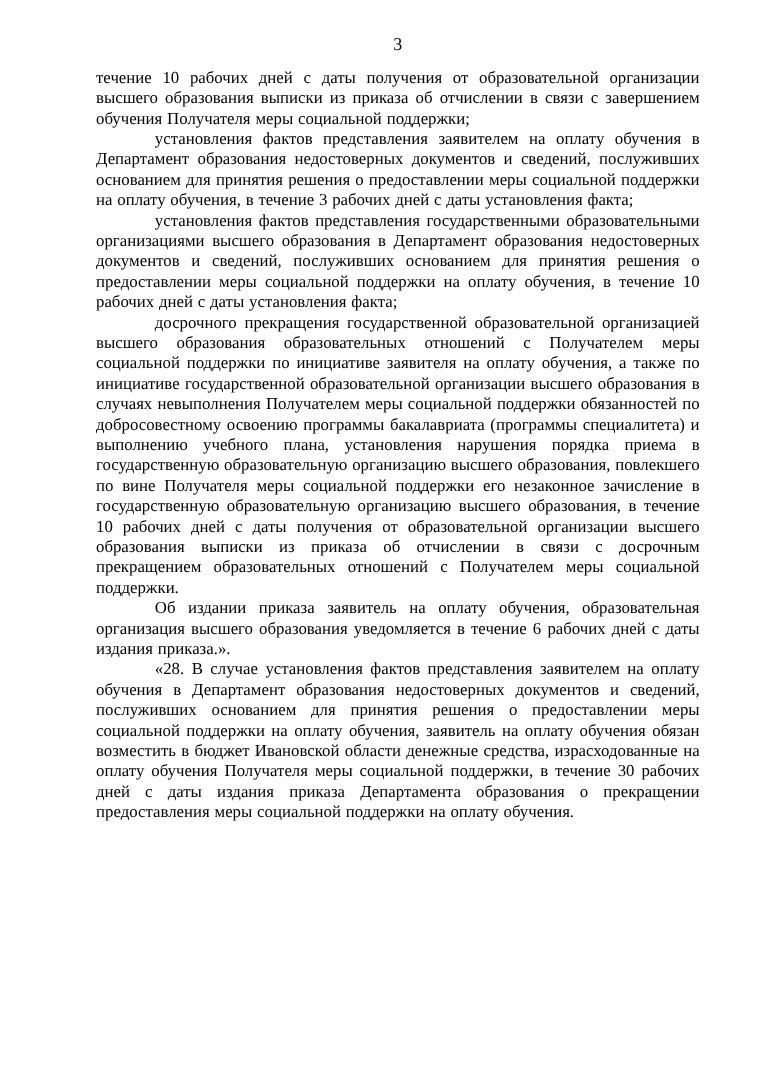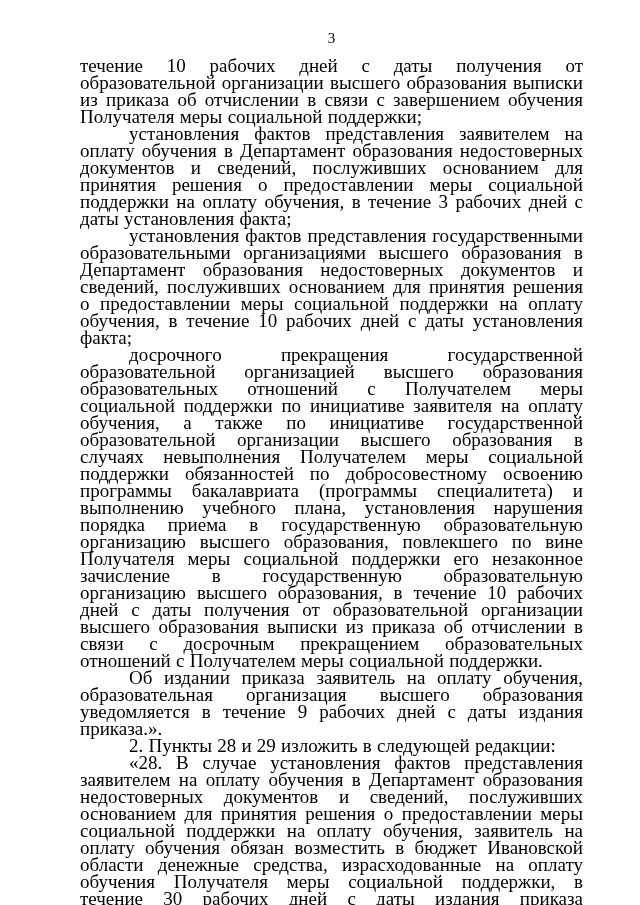--- a/index.html
+++ b/index.html
@@ -34,21 +34,21 @@
   }
   .body-text {
     position: absolute;
     top: 57px;
     left: 80px;
     width: 503px;
   }
   .body-text p {
     margin: 0;
     padding: 0;
-    font-size: 19px;
+    font-size: 14px;
     line-height: 17px;
     text-align: justify;
     text-justify: inter-word;
     hyphens: none;
     word-spacing: 0.5px;
   }
   .body-text p.indent {
     text-indent: 49px;
   }
 </style>
@@ -57,18 +57,17 @@
 
 <div class="page">
 
   <div class="page-number">3</div>
 
   <div class="body-text">
     <p>течение 10 рабочих дней с даты получения от образовательной организации высшего образования выписки из приказа об отчислении в связи с завершением обучения Получателя меры социальной поддержки;</p>
     <p class="indent">установления фактов представления заявителем на оплату обучения в Департамент образования недостоверных документов и сведений, послуживших основанием для принятия решения о предоставлении меры социальной поддержки на оплату обучения, в течение 3 рабочих дней с даты установления факта;</p>
     <p class="indent">установления фактов представления государственными образовательными организациями высшего образования в Департамент образования недостоверных документов и сведений, послуживших основанием для принятия решения о предоставлении меры социальной поддержки на оплату обучения, в течение 10 рабочих дней с даты установления факта;</p>
     <p class="indent">досрочного прекращения государственной образовательной организацией высшего образования образовательных отношений с Получателем меры социальной поддержки по инициативе заявителя на оплату обучения, а также по инициативе государственной образовательной организации высшего образования в случаях невыполнения Получателем меры социальной поддержки обязанностей по добросовестному освоению программы бакалавриата (программы специалитета) и выполнению учебного плана, установления нарушения порядка приема в государственную образовательную организацию высшего образования, повлекшего по вине Получателя меры социальной поддержки его незаконное зачисление в государственную образовательную организацию высшего образования, в течение 10 рабочих дней с даты получения от образовательной организации высшего образования выписки из приказа об отчислении в связи с досрочным прекращением образовательных отношений с Получателем меры социальной поддержки.</p>
-    <p class="indent">Об издании приказа заявитель на оплату обучения, образовательная организация высшего образования уведомляется в течение 9 рабочих дней с даты издания приказа.».</p>
-    <p class="indent">2. Пункты 28 и 29 изложить в следующей редакции:</p>
+    <p class="indent">Об издании приказа заявитель на оплату обучения, образовательная организация высшего образования уведомляется в течение 6 рабочих дней с даты издания приказа.».</p>
     <p class="indent">«28. В случае установления фактов представления заявителем на оплату обучения в Департамент образования недостоверных документов и сведений, послуживших основанием для принятия решения о предоставлении меры социальной поддержки на оплату обучения, заявитель на оплату обучения обязан возместить в бюджет Ивановской области денежные средства, израсходованные на оплату обучения Получателя меры социальной поддержки, в течение 30 рабочих дней с даты издания приказа Департамента образования о прекращении предоставления меры социальной поддержки на оплату обучения.</p>
   </div>
 
 </div>
 
 </body></html>

